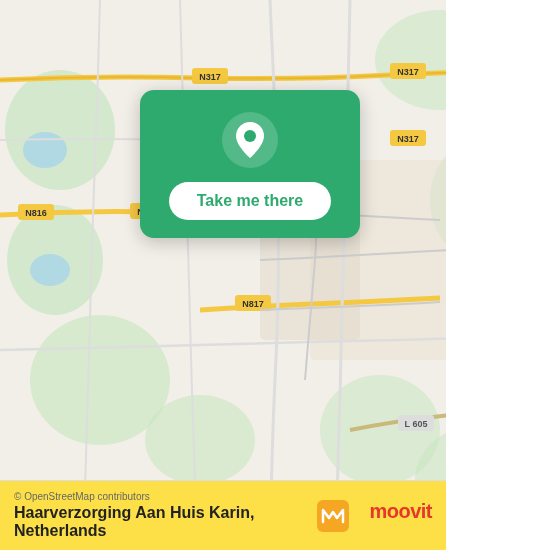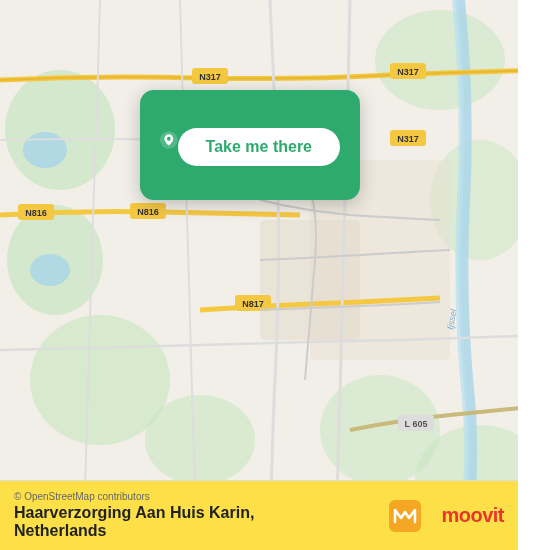--- a/index.html
+++ b/index.html
@@ -5,21 +5,21 @@
     * { margin: 0; padding: 0; box-sizing: border-box; }
     body {
       width: 550px;
       height: 550px;
       overflow: hidden;
       font-family: Arial, sans-serif;
       position: relative;
     }
 
     #map-container {
-      width: 518px;
+      width: 446px;
       height: 550px;
       position: relative;
       overflow: hidden;
     }
 
     
     #map-bg {
       width: 100%;
       height: 100%;
       background-color: #f2efe9;
@@ -37,21 +37,21 @@
 
     
     #card-overlay {
       position: absolute;
       top: 90px;
       left: 140px;
       width: 220px;
       background-color: #2eaa6e;
       border-radius: 14px;
       display: flex;
-      flex-direction: row;
+      flex-direction: column;
       align-items: center;
       padding: 22px 20px 18px 20px;
       box-shadow: 0 4px 18px rgba(0,0,0,0.22);
       z-index: 10;
     }
 
     #location-pin-icon {
       width: 56px;
       height: 56px;
       margin-bottom: 14px;
@@ -96,21 +96,20 @@
     }
 
     #location-name {
       font-size: 16px;
       font-weight: 600;
       color: #222;
     }
 
     #moovit-logo {
       display: flex;
-      align-items: center;
       gap: 20px;
       margin-left: 41px;
     }
 
     #moovit-logo-text {
       font-size: 20px;
       font-weight: 700;
       color: #e8362b;
       letter-spacing: -0.5px;
     }

